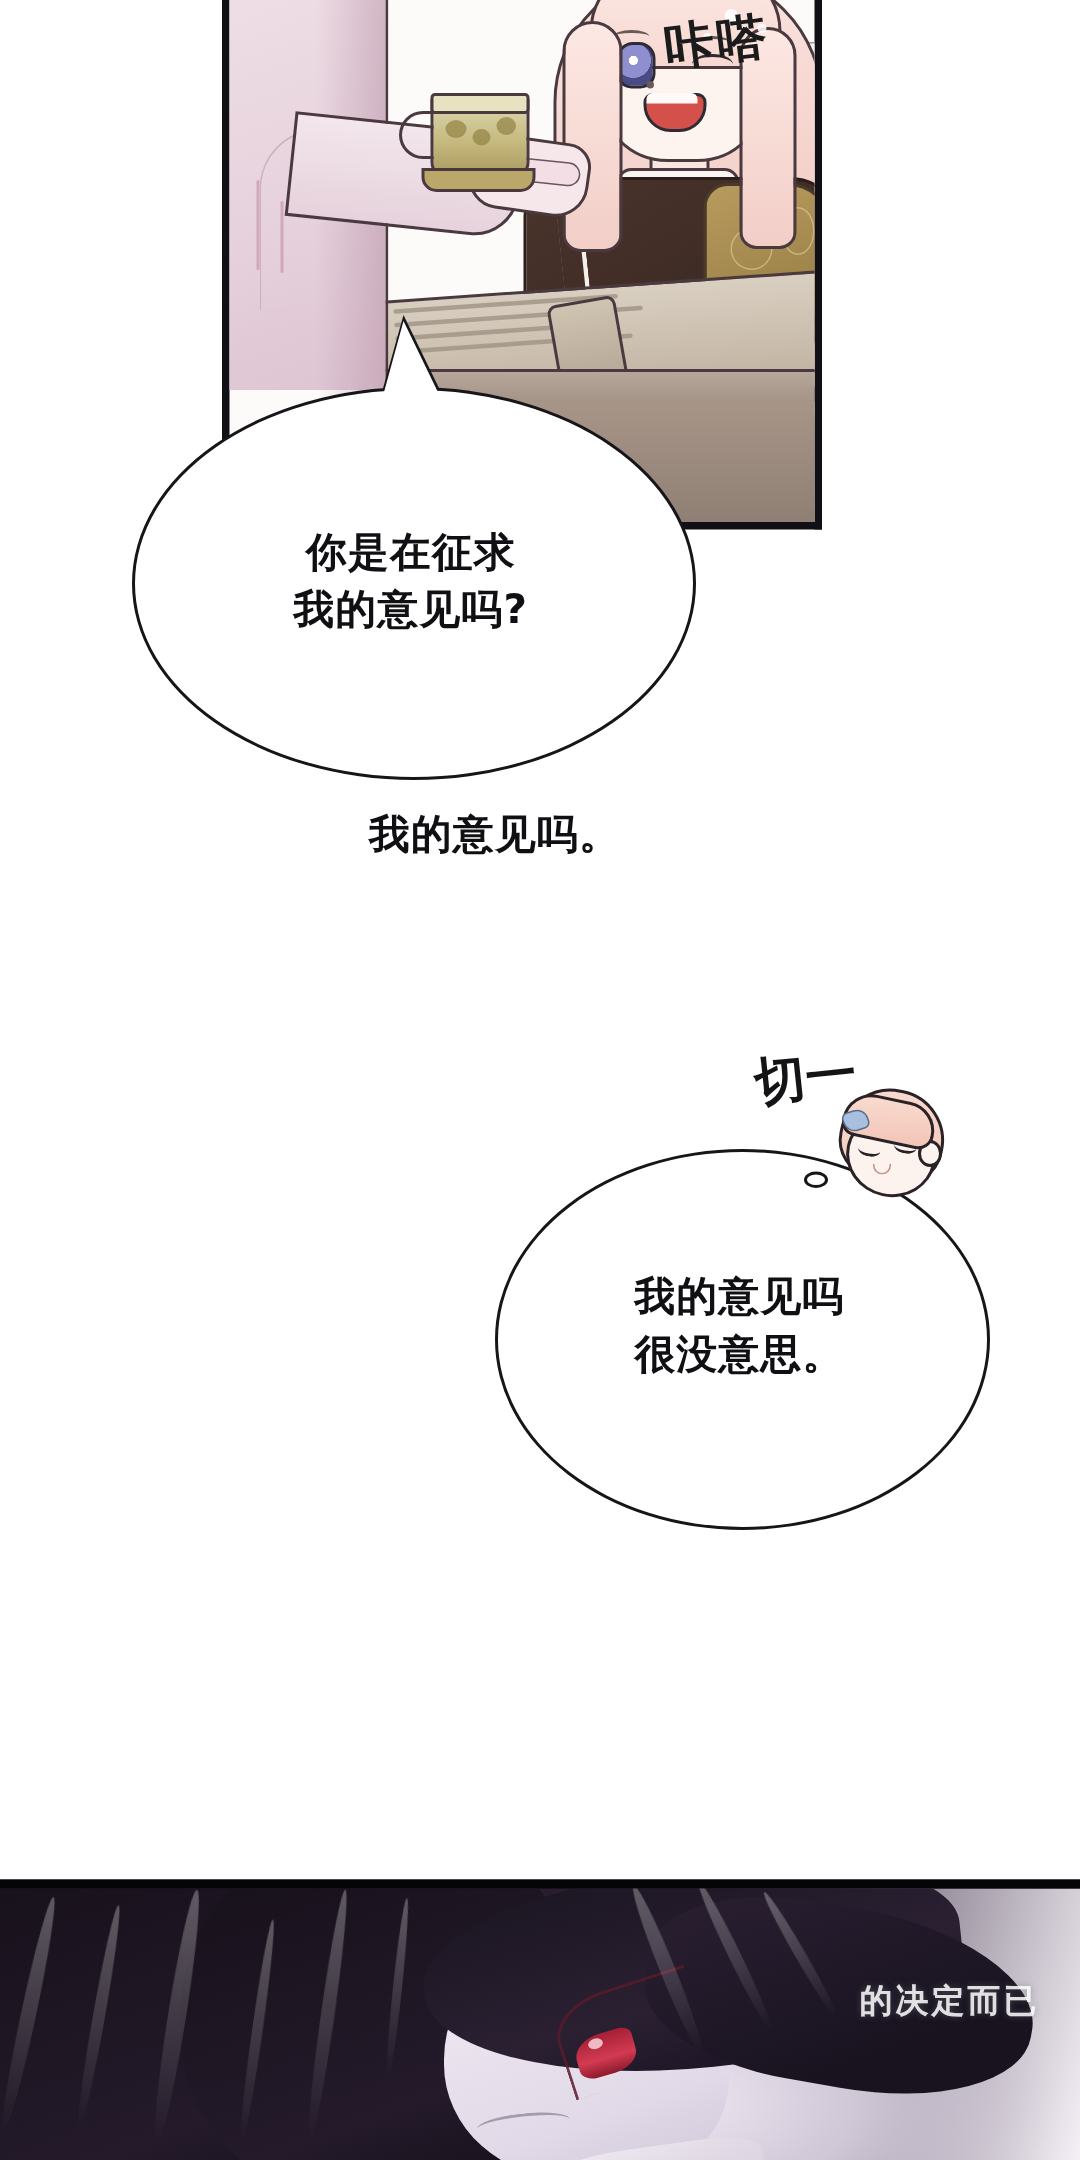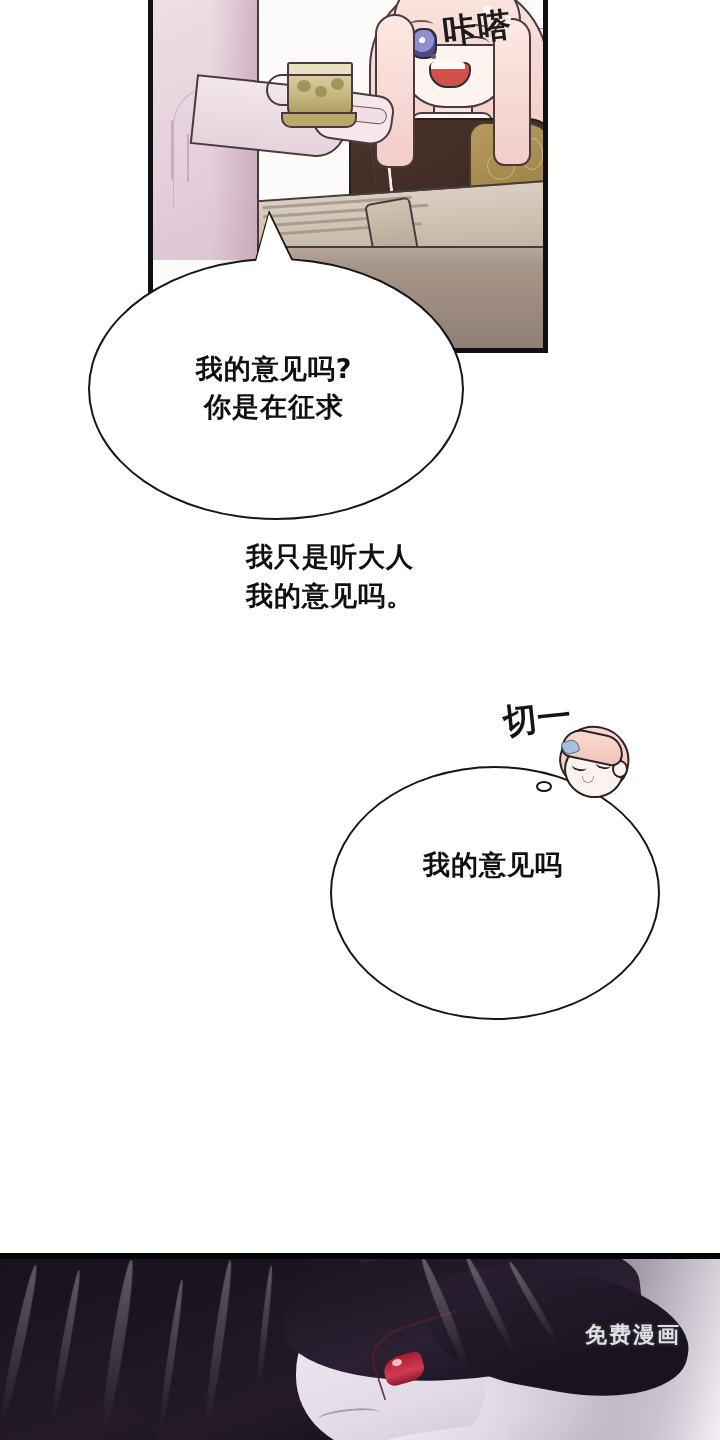--- a/index.html
+++ b/index.html
@@ -855,46 +855,46 @@
 
       <div class="sfx-katta">咔嗒</div>
 
     </div>
   </div>
 
   <div class="bubble1-tail-outline"></div>
   <div class="bubble1"></div>
   <div class="bubble1-tail"></div>
   <div class="bubble1-text">
+    <div>你是在征求</div>
     <div>我的意见吗?</div>
-    <div>你是在征求</div>
   </div>
 
   <div class="narration1">
-    <div>我只是听大人</div>
     <div>我的意见吗。</div>
   </div>
 
   <div class="sfx-qie">切一</div>
 
   <div class="chibi">
     <div class="chibi-hair"></div>
     <div class="chibi-face"></div>
     <div class="chibi-ear"></div>
     <div class="chibi-bang"></div>
     <div class="chibi-ribbon"></div>
     <div class="chibi-eye" style="left:14px; top:36px; transform:rotate(10deg);"></div>
     <div class="chibi-eye" style="left:38px; top:34px; transform:rotate(10deg);"></div>
     <div class="chibi-mouth"></div>
   </div>
 
   <div class="bubble2"></div>
   <div class="bubble2-dot"></div>
   <div class="bubble2-text">
     <div>我的意见吗</div>
+    <div>很没意思。</div>
   </div>
 
   <div class="panel-bottom">
     <div class="bp-bg"></div>
 
     <div class="bp-hair-mass" style="left:-60px; top:-30px; width:300px; height:260px;"></div>
     <div class="bp-hair-mass" style="left:120px; top:-40px; width:260px; height:250px;"></div>
 
     <div class="bp-face"></div>
     <div class="bp-lip"></div>
@@ -912,16 +912,16 @@
     <div class="bp-hair-strand" style="left:112px; top:0px; width:12px; height:170px; transform:rotate(9deg);"></div>
     <div class="bp-hair-strand" style="left:168px; top:20px; width:7px; height:150px; transform:rotate(8deg);"></div>
     <div class="bp-hair-strand" style="left:214px; top:0px; width:9px; height:168px; transform:rotate(8deg);"></div>
     <div class="bp-hair-strand" style="left:262px; top:6px; width:6px; height:120px; transform:rotate(6deg);"></div>
     <div class="bp-hair-strand" style="left:440px; top:-6px; width:10px; height:120px; transform:rotate(-22deg);"></div>
     <div class="bp-hair-strand" style="left:486px; top:-10px; width:8px; height:110px; transform:rotate(-26deg);"></div>
     <div class="bp-hair-strand" style="left:530px; top:-4px; width:7px; height:96px; transform:rotate(-30deg);"></div>
   </div>
 
   <div class="watermark">
-    <div class="wm-sub">免费漫画</div>
+    <div class="wm-sub">的决定而已</div>
   </div>
 
 </div>
 
 </body></html>

